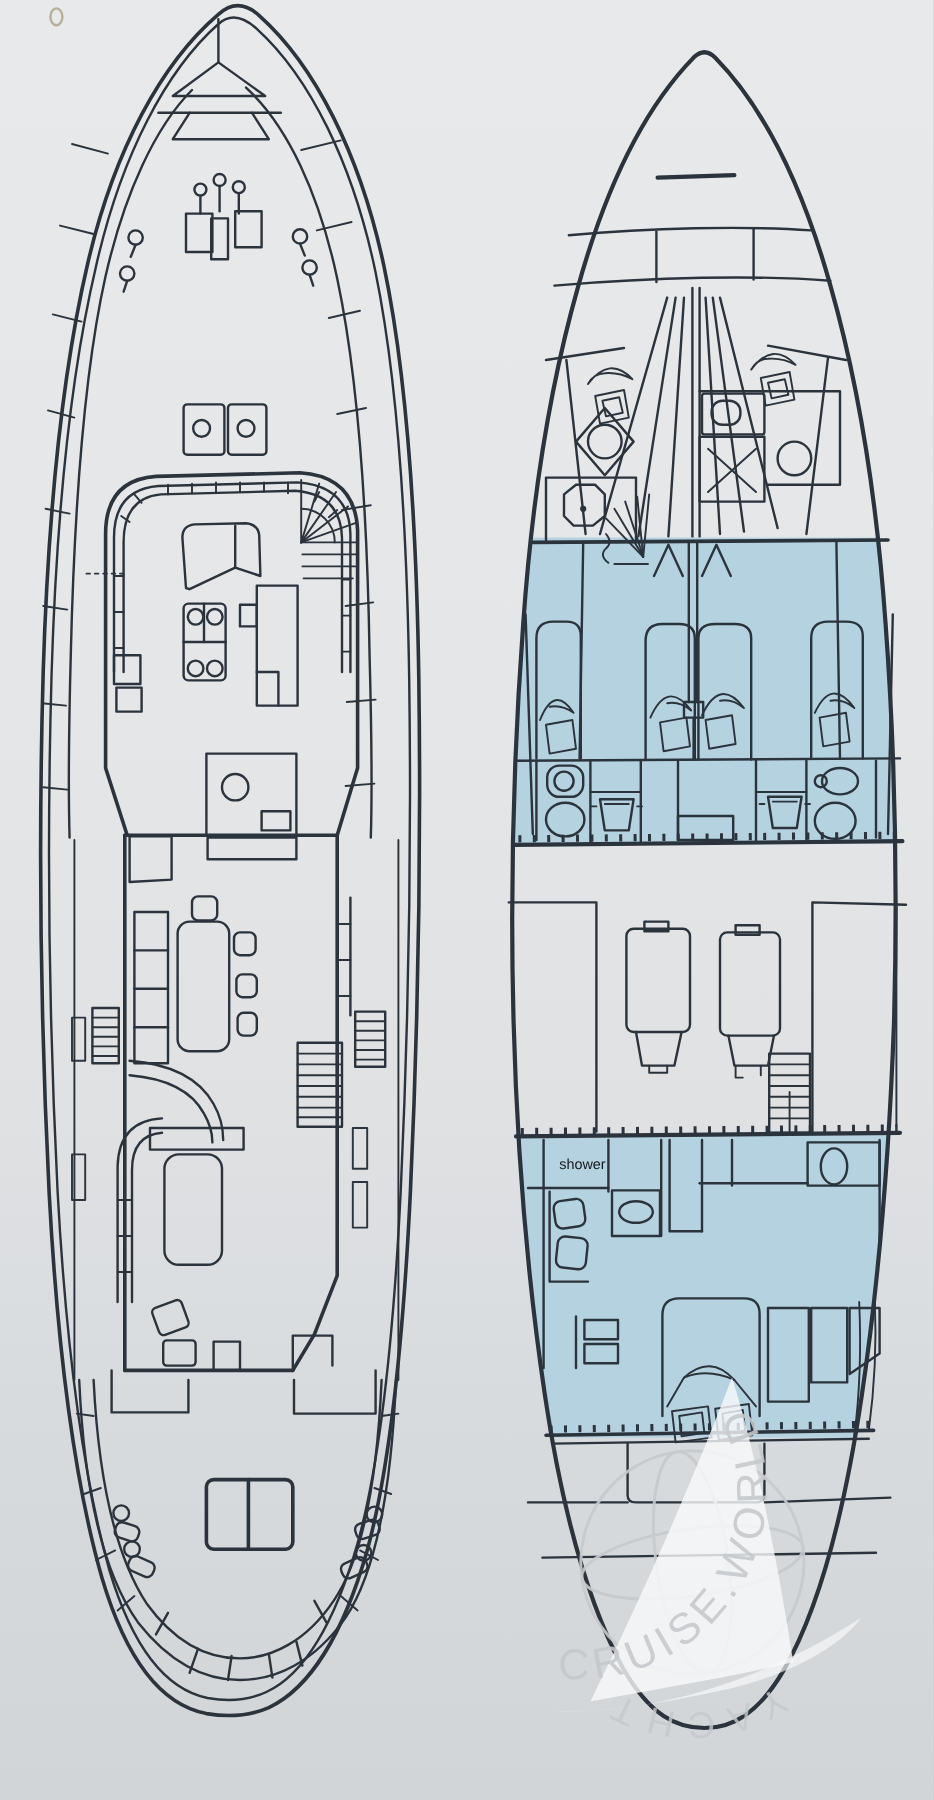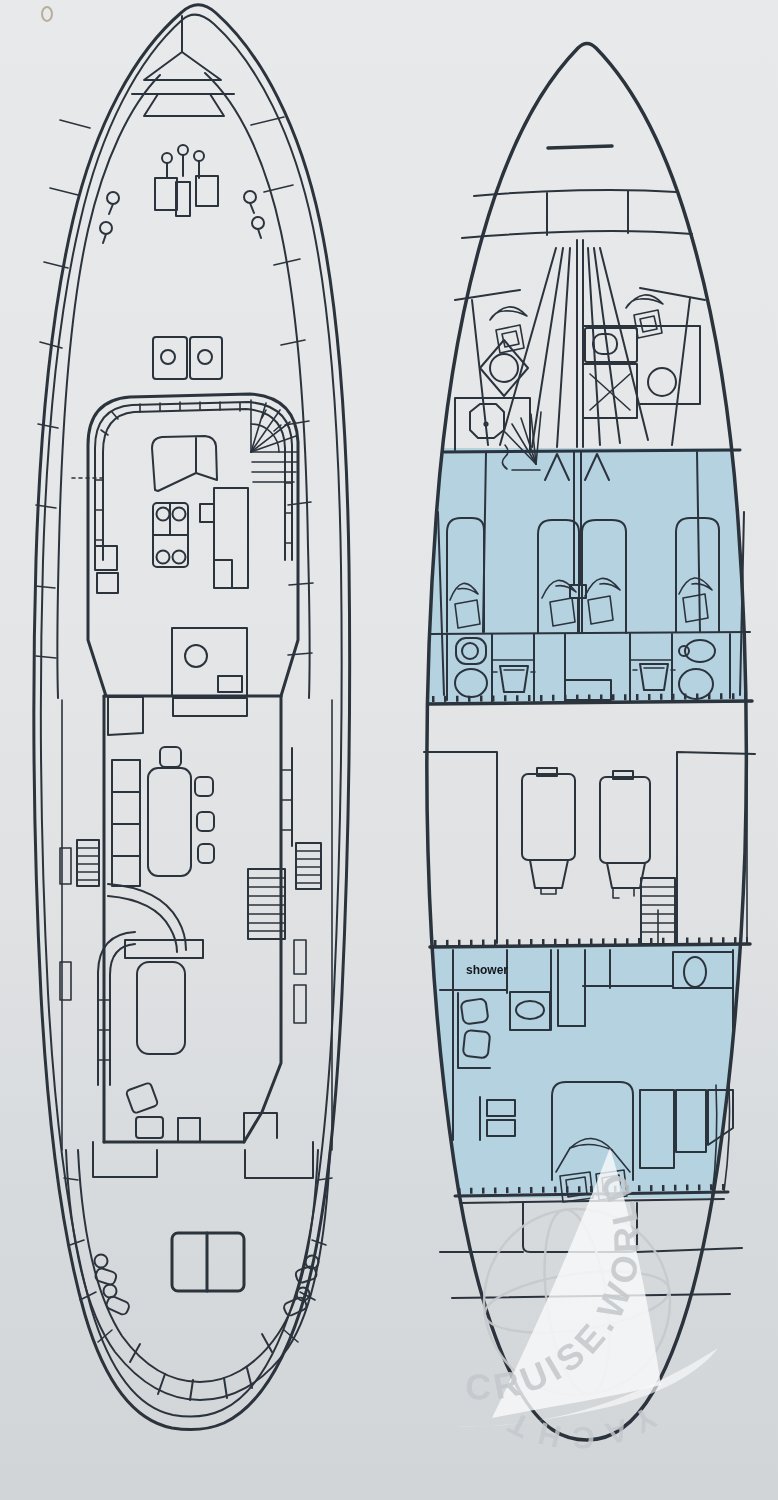--- a/index.html
+++ b/index.html
@@ -1,20 +1,19 @@
 <!DOCTYPE html>
 <html><head>
 <meta charset="utf-8">
 <style>
   html,body { margin:0; padding:0; background:#c9ccd0; }
   .stage {
     position:relative; width:778px; height:1500px; overflow:hidden;
     background:linear-gradient(180deg,#e8e9eb 0%,#e4e6e8 40%,#dfe1e3 62%,#d8dbde 78%,#d2d5d8 100%);
     font-family:"Liberation Sans", sans-serif;
-    font-weight:bold;
   }
   svg { position:absolute; left:0; top:0; }
   .ink  { fill:none; stroke:#2b333c; stroke-width:2.2; stroke-linecap:round; stroke-linejoin:round; }
   .w3   { stroke-width:3; }
   .w35  { stroke-width:3.5; }
   .w2   { stroke-width:2; }
   .thin { stroke-width:1.6; }
   .tooth{ fill:none; stroke:#2b333c; stroke-width:6; stroke-dasharray:2.5 9.5; }
   .dash { stroke-dasharray:3 4; }
   .wm-text { font-family:"Liberation Sans", sans-serif; letter-spacing:5px; font-size:36px; }

